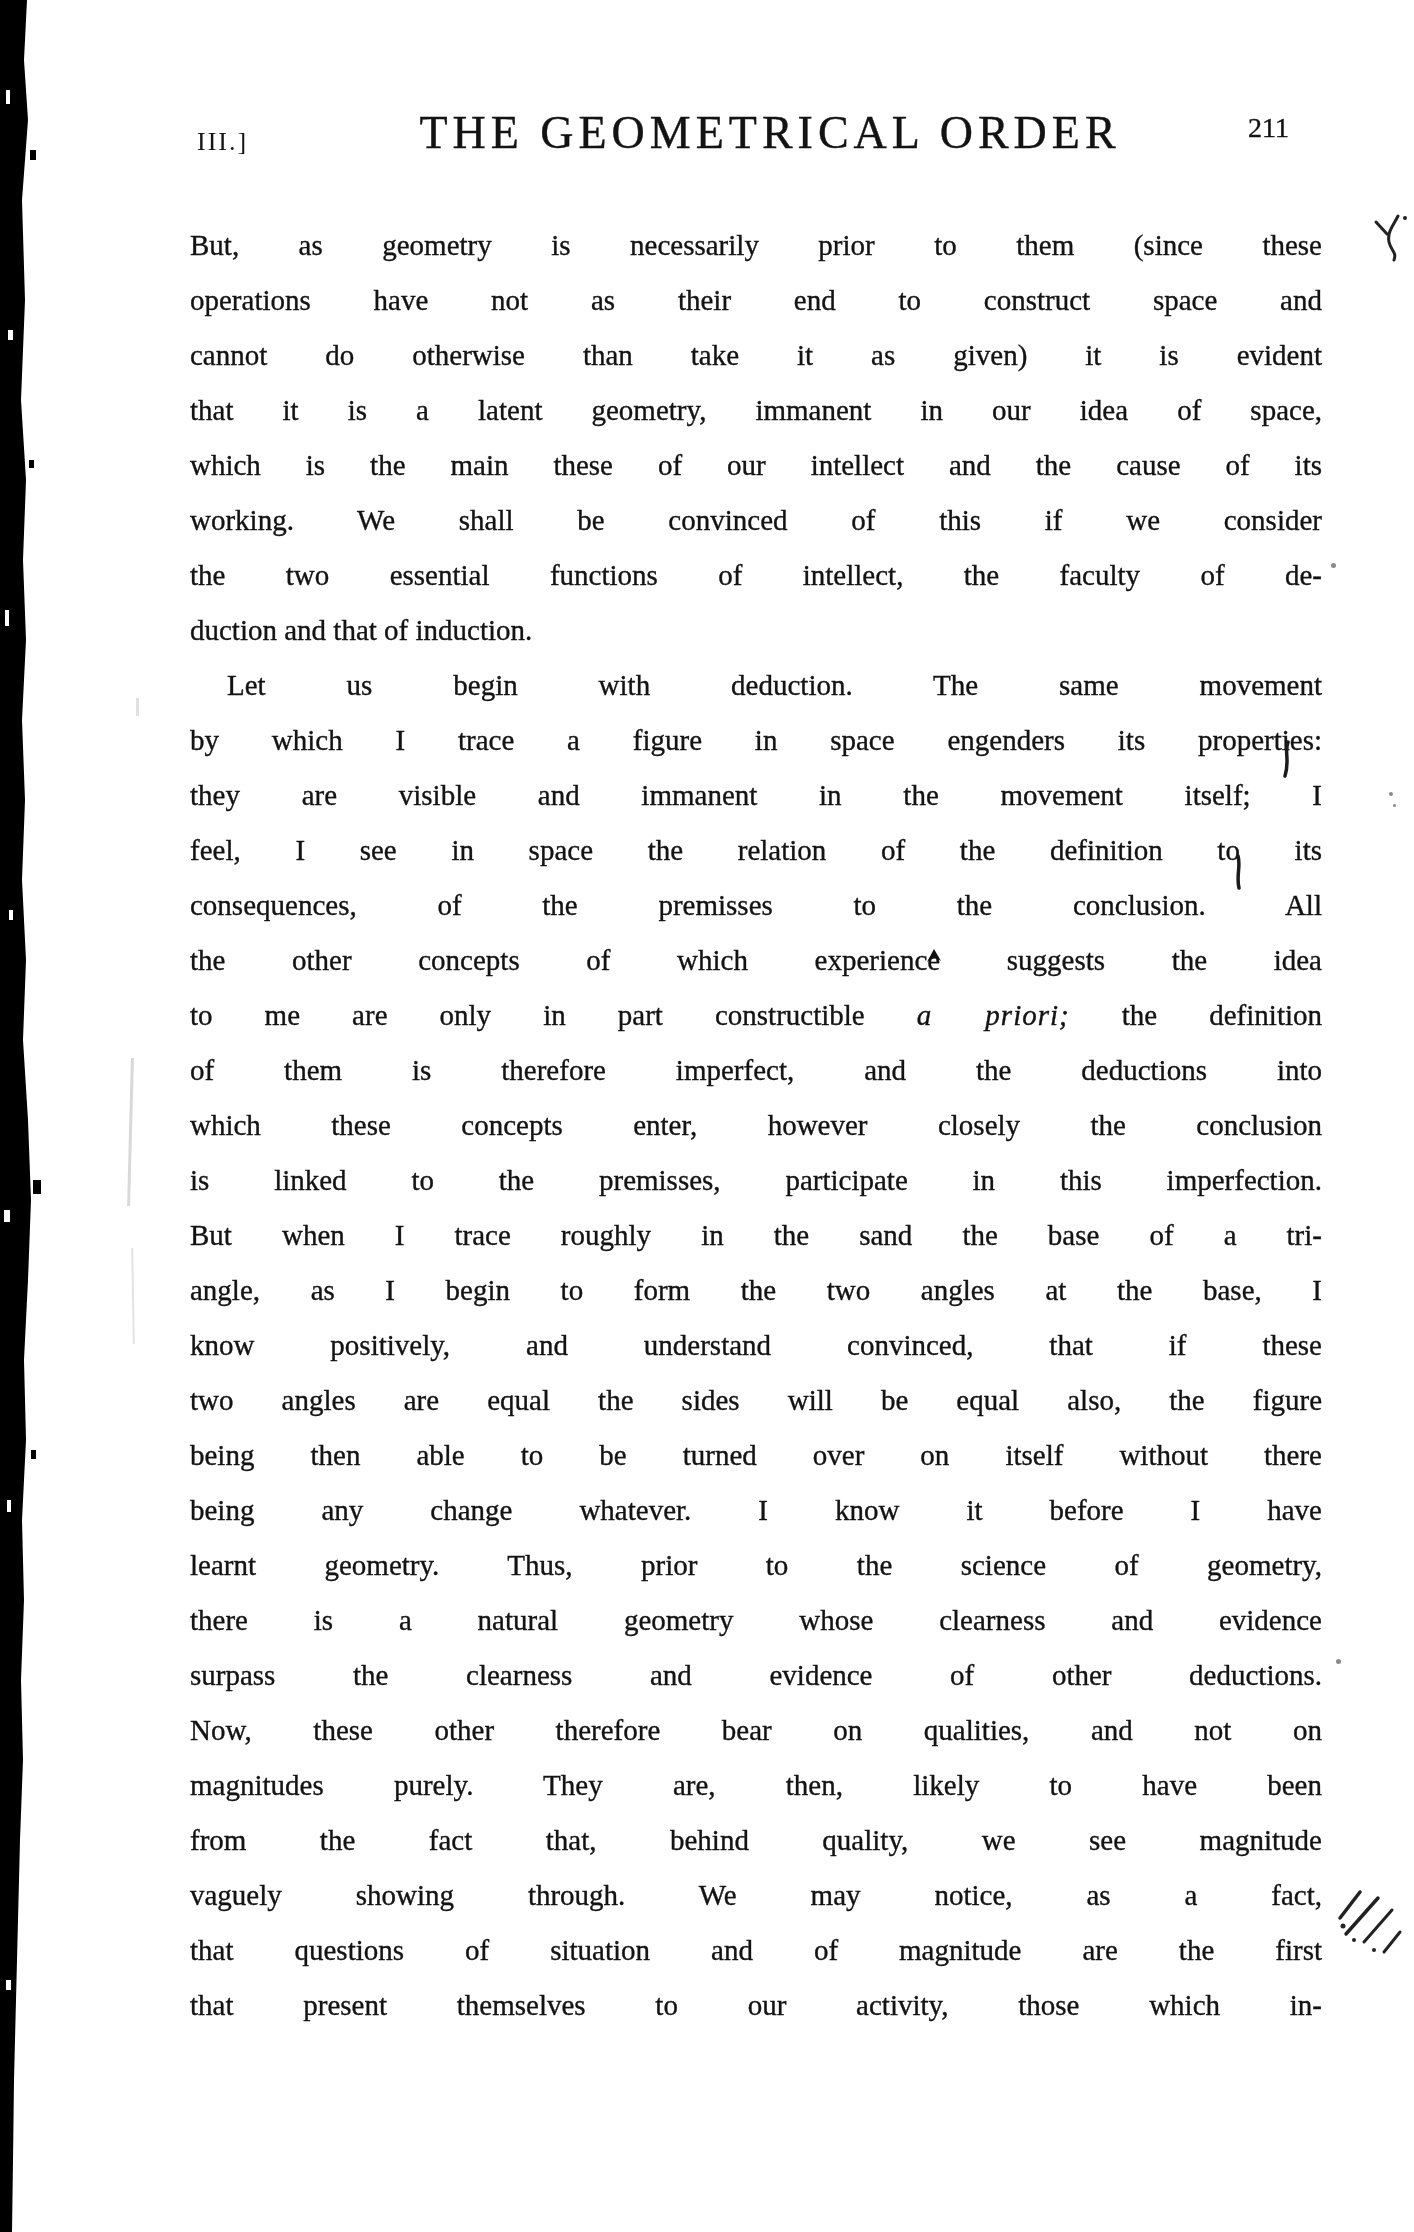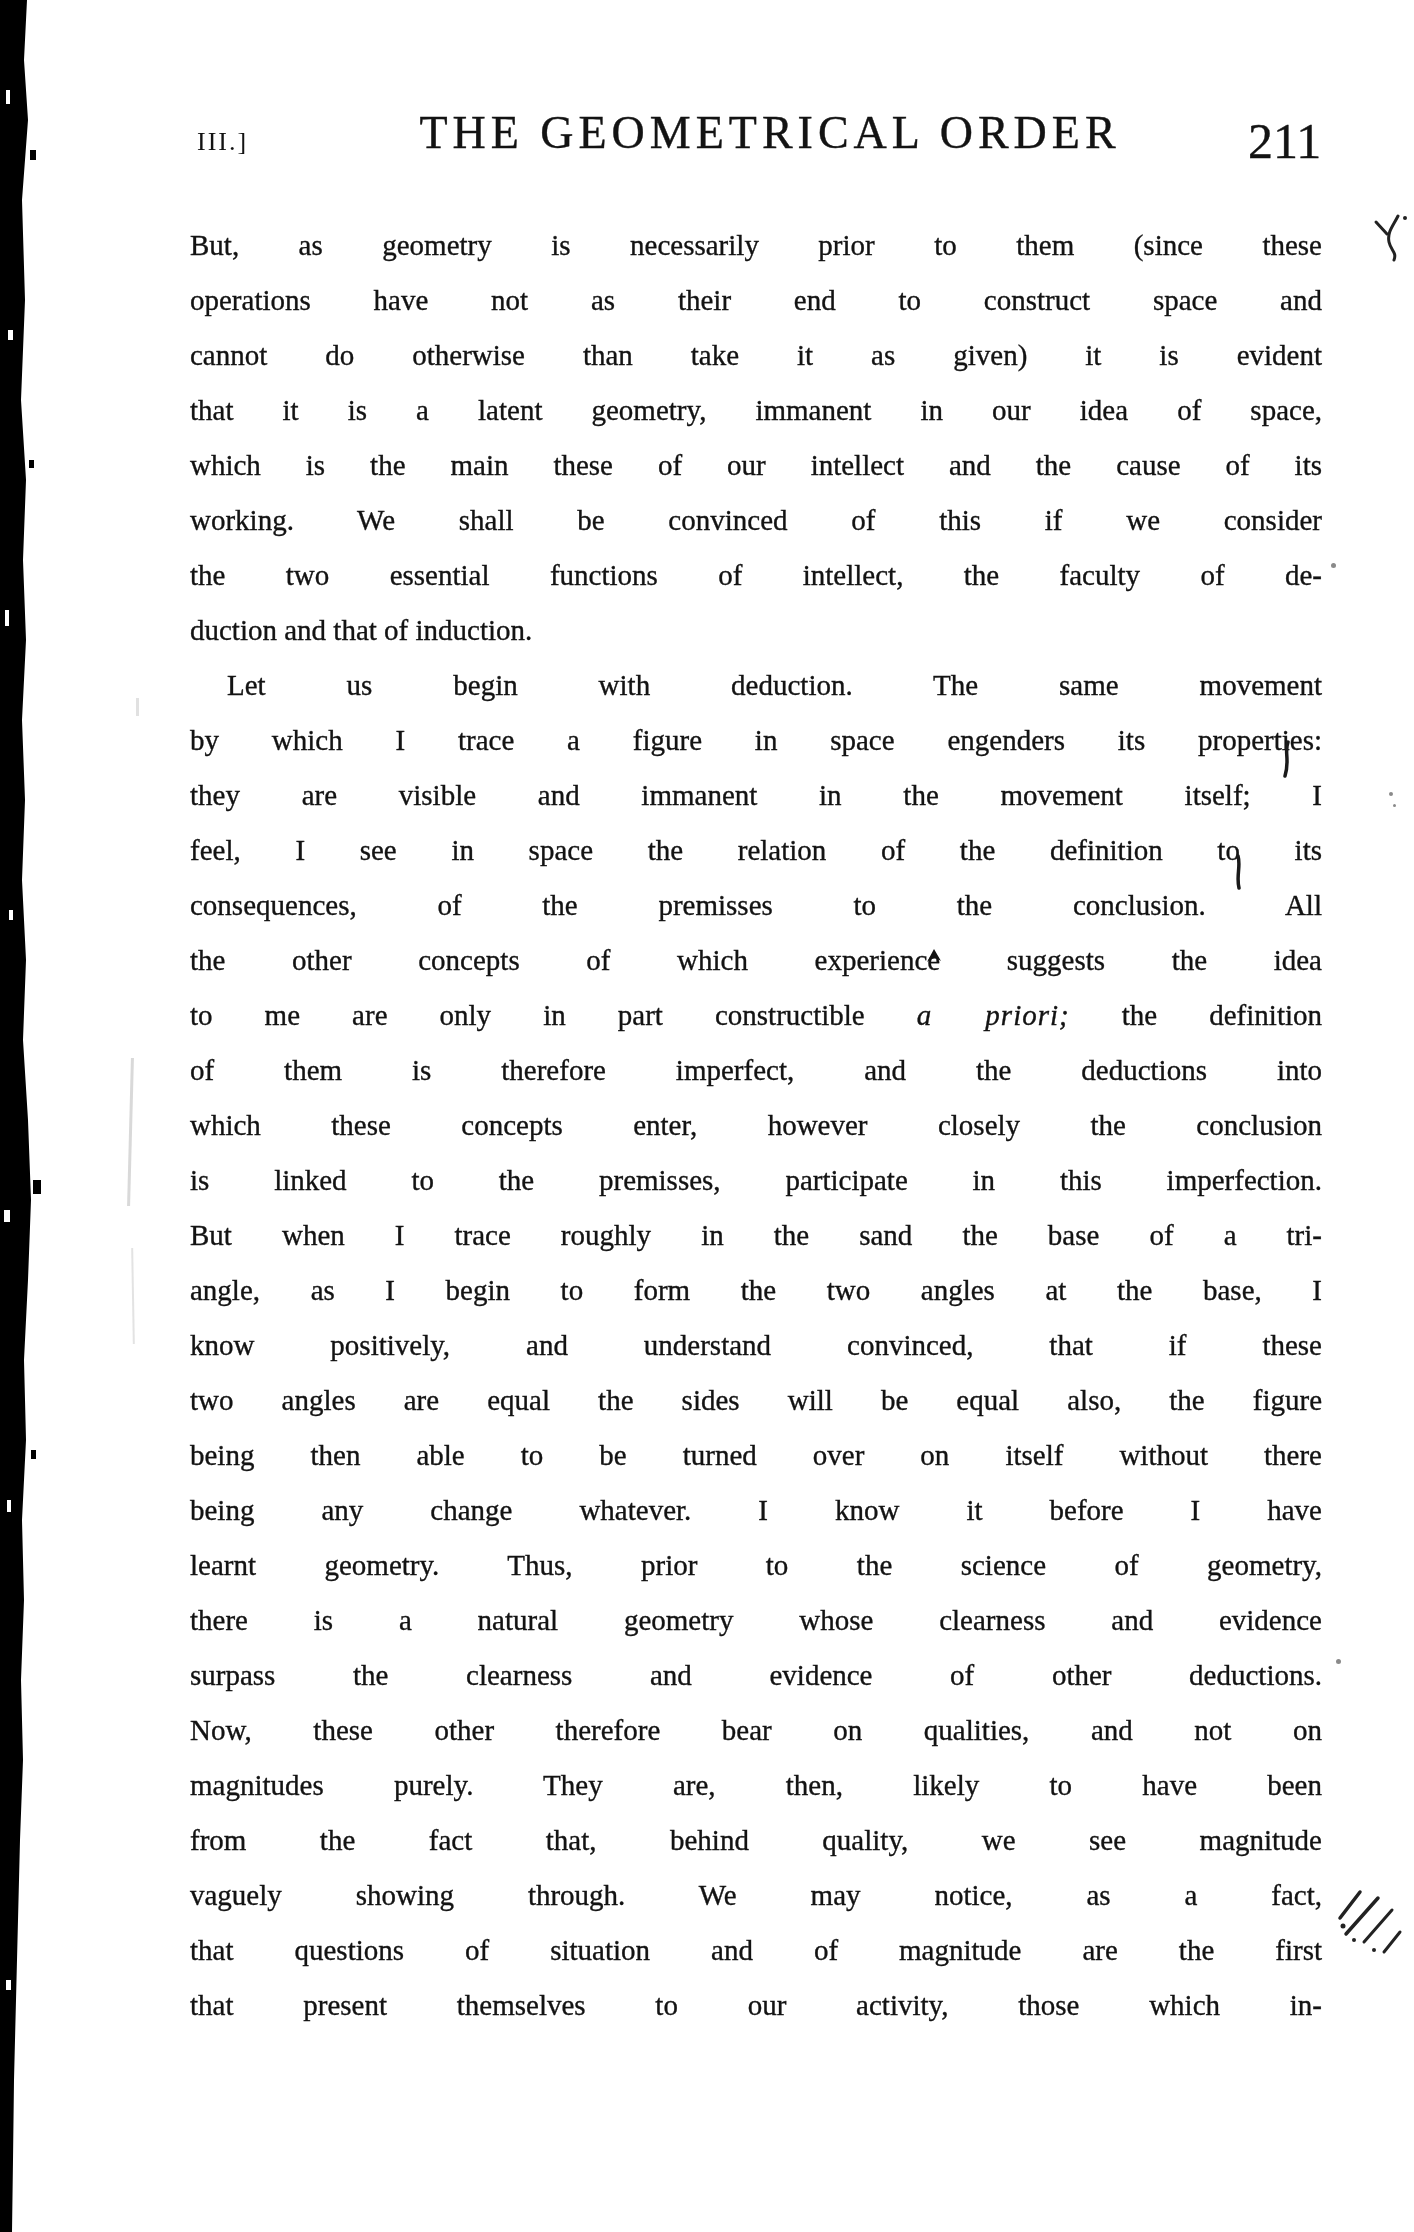--- a/index.html
+++ b/index.html
@@ -14,21 +14,21 @@
   .page { position:absolute; inset:0; }
 
   
   .scan-edge { position:absolute; left:0; top:0; }
 
   
   .hdr-left  { position:absolute; left:152px; top:127px; font-size:26px; letter-spacing:2px;margin-left:45px; }
   .hdr-title { position:absolute; left:770px; top:106px; transform:translateX(-50%);
                font-size:46px; letter-spacing:5px; white-space:nowrap;
                -webkit-text-stroke:0.4px #131313; }
-  .hdr-num   { position:absolute; left:1248px; top:112px; font-size:50px;
+  .hdr-num   { position:absolute; left:1248px; top:112px; font-size:28px;
                -webkit-text-stroke:0.4px #131313; }
 
   
   .textblock {
     position:absolute; left:190px; top:197px; width:1132px;
     font-size:29px; line-height:55px;margin-top:21px;
     -webkit-text-stroke:0.35px #131313;
   }
   .tline { text-align:justify; text-align-last:justify; height:55px; overflow:visible; }
   .tline.pend { text-align-last:left; }

